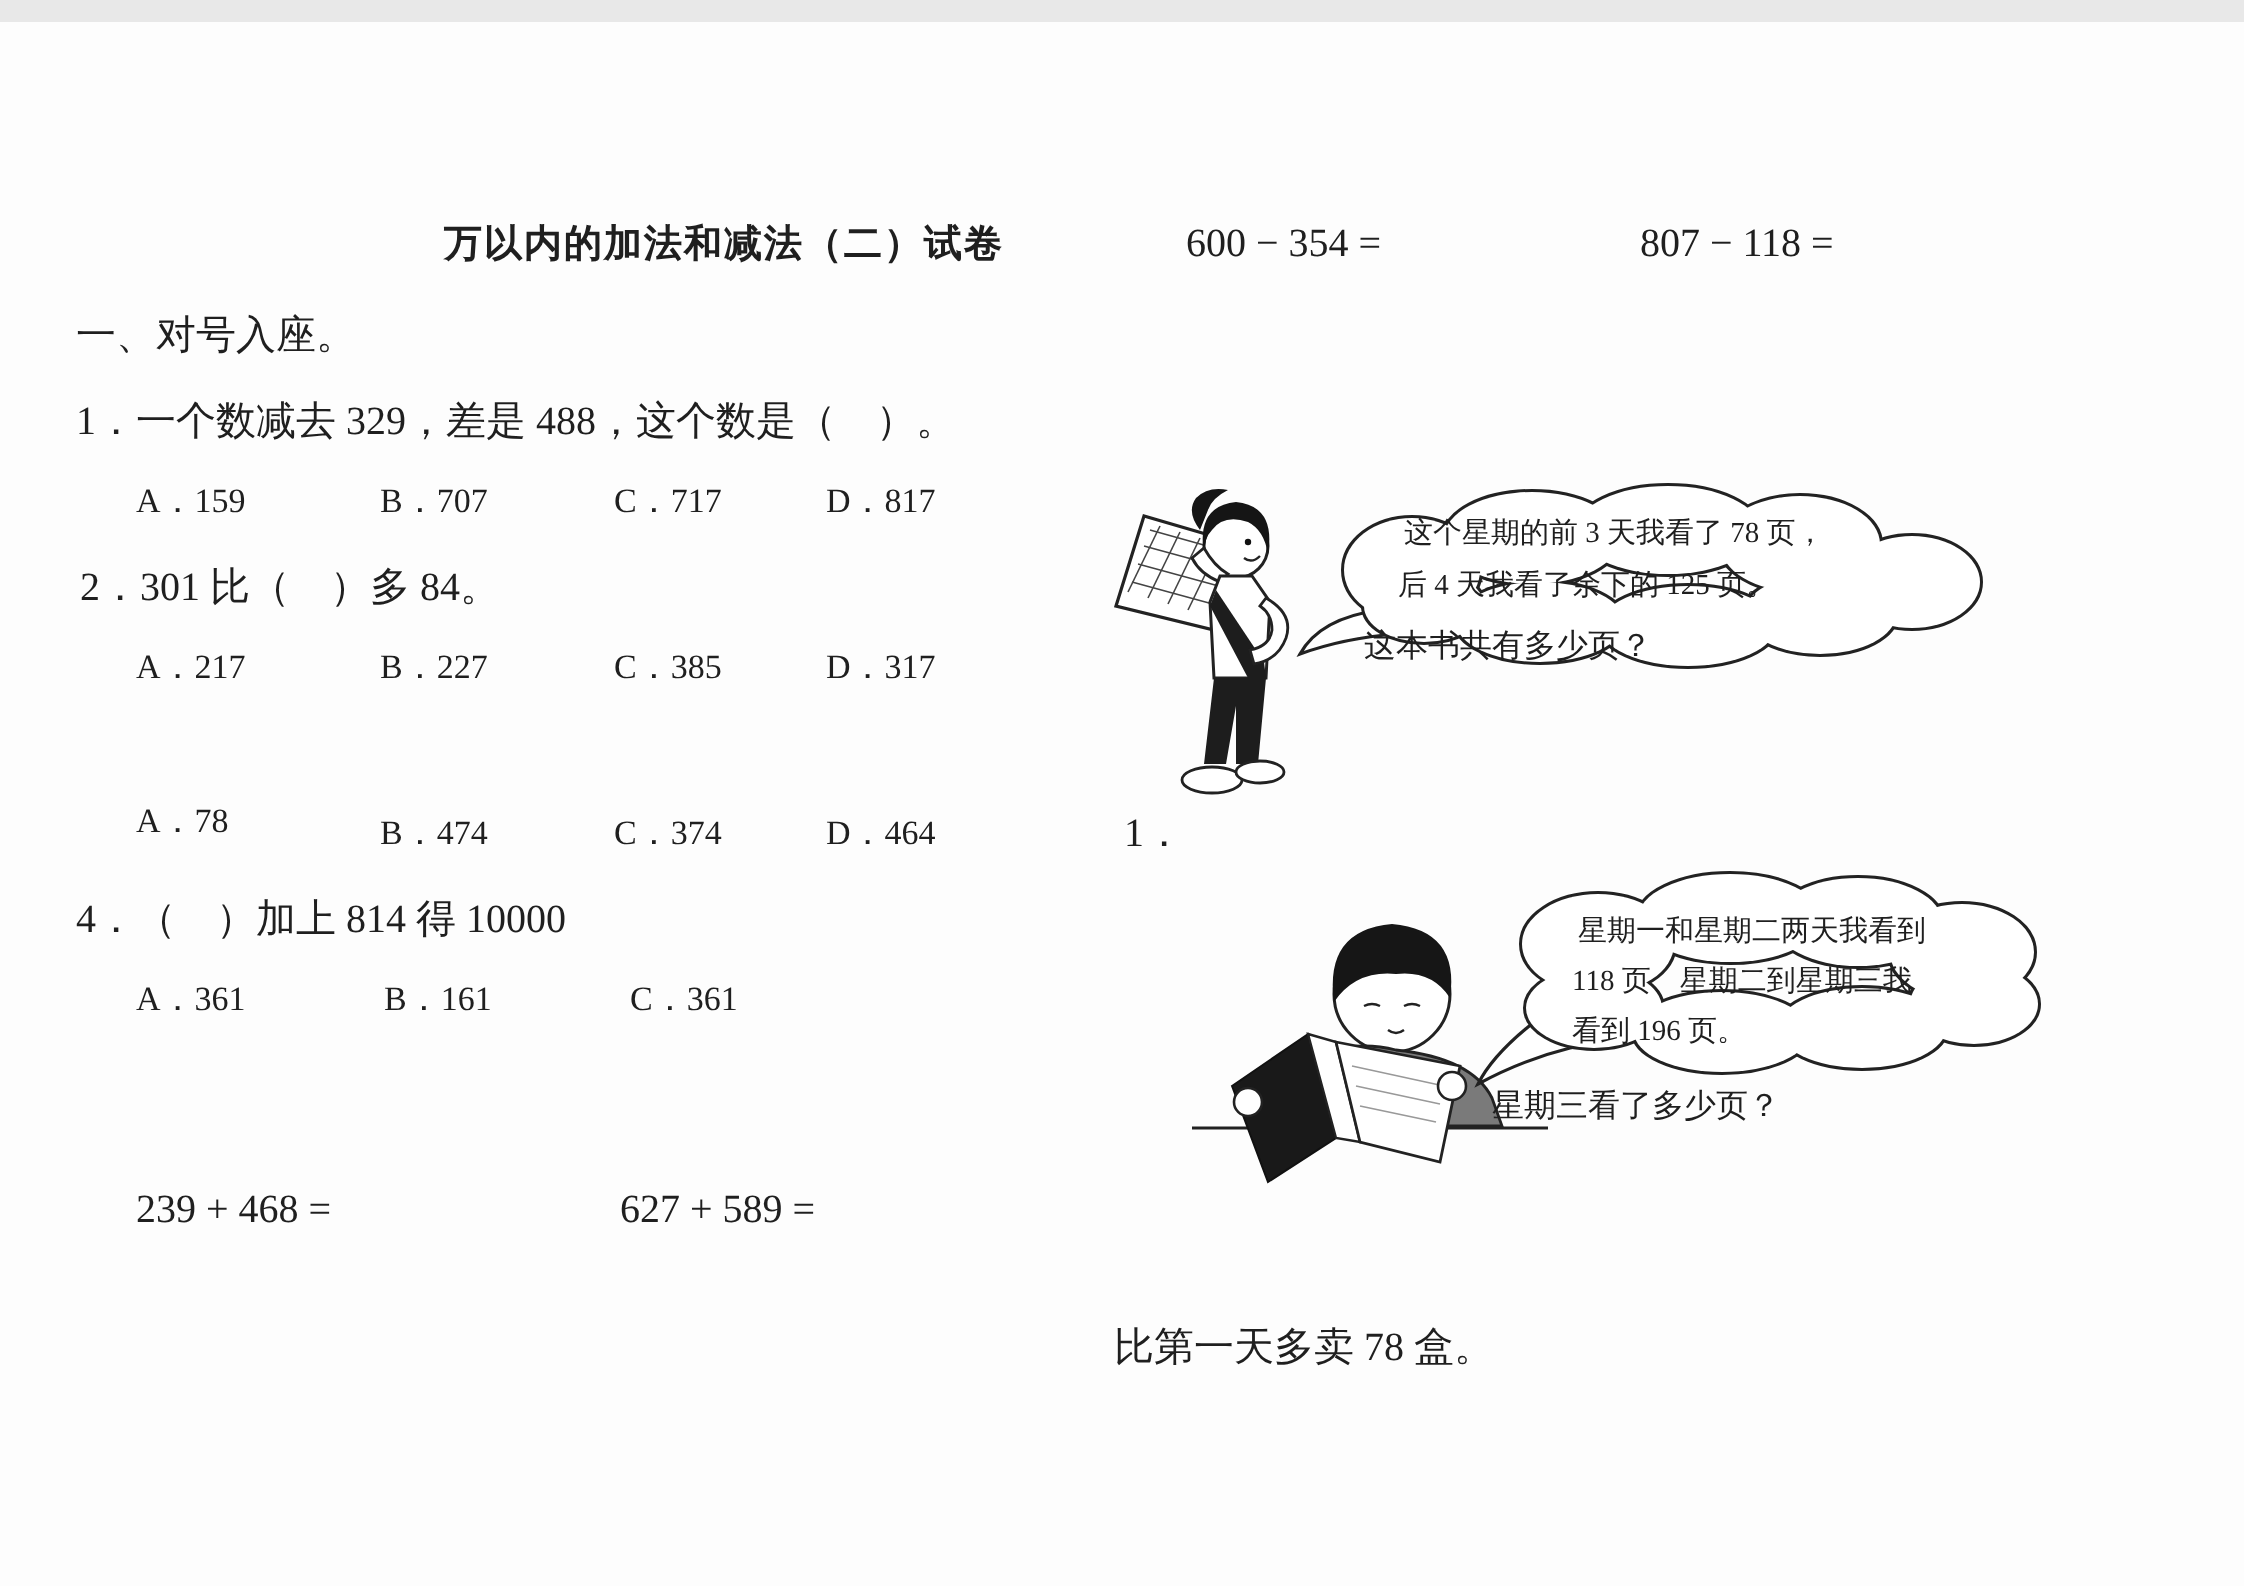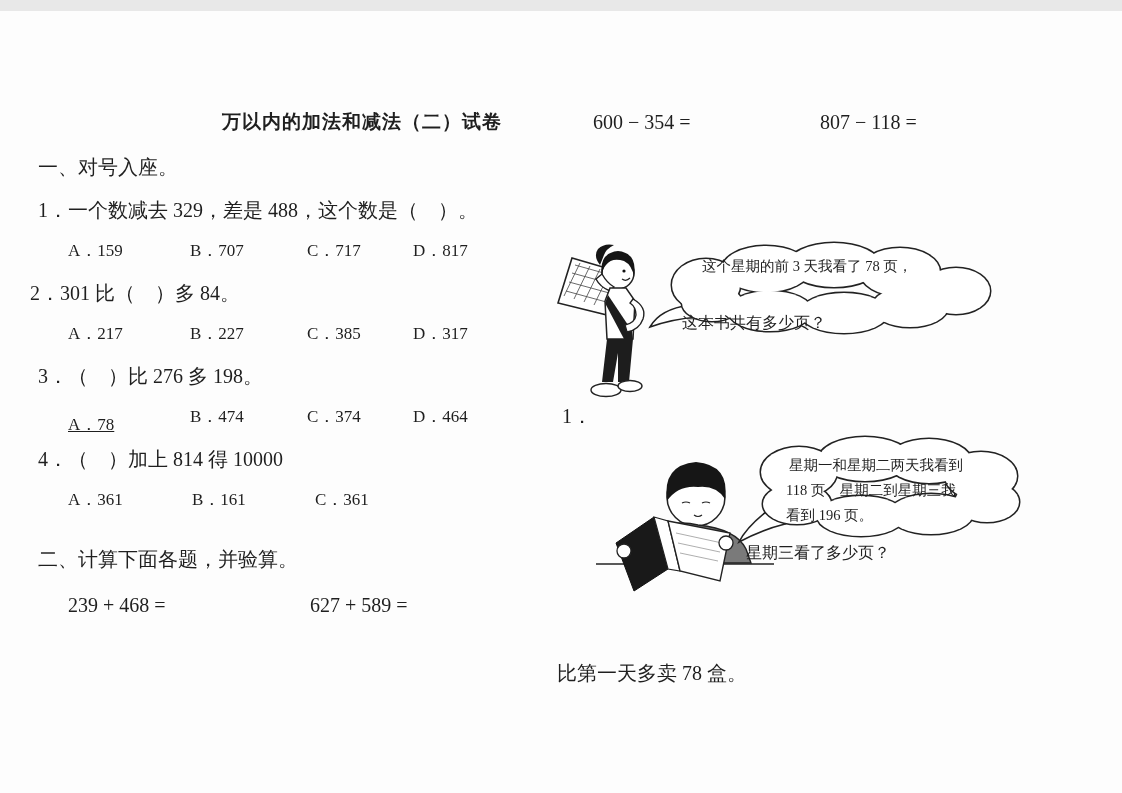--- a/index.html
+++ b/index.html
@@ -33,38 +33,36 @@
   <div class="abs body-t" style="left:820px;top:100px;">807 − 118 =</div>
 
   <div class="abs body-t" style="left:38px;top:143px;text-align:right;">一、对号入座。</div>
 
   <div class="abs body-t" style="left:38px;top:186px;">1．一个数减去 329，差是 488，这个数是（　）。</div>
   <div class="abs opt" style="left:68px;top:228px;">A．159</div>
   <div class="abs opt" style="left:190px;top:228px;">B．707</div>
   <div class="abs opt" style="left:307px;top:228px;">C．717</div>
   <div class="abs opt" style="left:413px;top:228px;">D．817</div>
 
-  <div class="abs body-t" style="left:30px;top:269px;">2．301 比（　）多 84。</div>
+  <div class="abs body-t" style="left:40px;top:269px;">2．301 比（　）多 84。</div>
   <div class="abs opt" style="left:68px;top:311px;">A．217</div>
   <div class="abs opt" style="left:190px;top:311px;">B．227</div>
   <div class="abs opt" style="left:307px;top:311px;">C．385</div>
   <div class="abs opt" style="left:413px;top:311px;">D．317</div>
 
-  <div class="abs body-t" style="left:38px;top:352px;">3．（　）比 276 多 198。</div>
-  <div class="abs opt" style="left:68px;top:402px;text-decoration:underline;">A．78</div>
+  <div class="abs opt" style="left:68px;top:388px;">A．78</div>
   <div class="abs opt" style="left:190px;top:394px;">B．474</div>
   <div class="abs opt" style="left:307px;top:394px;">C．374</div>
   <div class="abs opt" style="left:413px;top:394px;">D．464</div>
 
   <div class="abs body-t" style="left:38px;top:435px;">4．（　）加上 814 得 10000</div>
   <div class="abs opt" style="left:68px;top:477px;">A．361</div>
   <div class="abs opt" style="left:192px;top:477px;">B．161</div>
   <div class="abs opt" style="left:315px;top:477px;">C．361</div>
 
-  <div class="abs body-t" style="left:38px;top:535px;">二、计算下面各题，并验算。</div>
   <div class="abs body-t" style="left:68px;top:583px;">239 + 468 =</div>
   <div class="abs body-t" style="left:310px;top:583px;">627 + 589 =</div>
 
   <svg class="abs" style="left:552px;top:230px;" width="118" height="166" viewBox="0 0 118 166">
     <path d="M6,62 L20,17 L68,31 L55,74 Z" fill="#fff" stroke="#222" stroke-width="1.6"></path>
     <g stroke="#444" stroke-width="0.8">
       <line x1="14" y1="50" x2="58" y2="62"></line>
       <line x1="17" y1="41" x2="61" y2="53"></line>
       <line x1="20" y1="32" x2="64" y2="44"></line>
       <line x1="23" y1="24" x2="66" y2="36"></line>
@@ -106,20 +104,21 @@
       <ellipse cx="186" cy="26" rx="46" ry="22"></ellipse>
         <ellipse cx="252" cy="33" rx="40" ry="24"></ellipse>
       <ellipse cx="308" cy="52" rx="34" ry="23"></ellipse>
         <ellipse cx="262" cy="68" rx="38" ry="20"></ellipse>
       <ellipse cx="196" cy="74" rx="44" ry="20"></ellipse>
         <ellipse cx="122" cy="72" rx="42" ry="20"></ellipse>
       <ellipse cx="64" cy="64" rx="30" ry="18"></ellipse>
     </g>
   </svg>
   <div class="abs bubble-t" style="left:702px;top:246px;">这个星期的前 3 天我看了 78 页，</div>
+  <div class="abs bubble-t" style="left:699px;top:272px;">后 4 天我看了余下的 125 页。</div>
   <div class="abs q-t" style="left:682px;top:302px;font-family:Liberation Mono, monospace;">这本书共有多少页？</div>
 
   <div class="abs body-t" style="left:562px;top:392px;">1．</div>
 
   <svg class="abs" style="left:594px;top:436px;" width="182" height="158" viewBox="0 0 182 158">
     <line x1="2" y1="117" x2="180" y2="117" stroke="#222" stroke-width="1.6"></line>
     <circle cx="102" cy="50" r="29" fill="#fff" stroke="#222" stroke-width="1.5"></circle>
     <path d="M73,54 Q68,18 102,15 Q136,18 131,52 Q122,38 104,40 Q84,38 73,54 Z" fill="#161616"></path>
     <path d="M88,56 Q92,54 96,56" stroke="#222" fill="none" stroke-width="1.2"></path>
     <path d="M108,56 Q112,54 116,56" stroke="#222" fill="none" stroke-width="1.2"></path>

